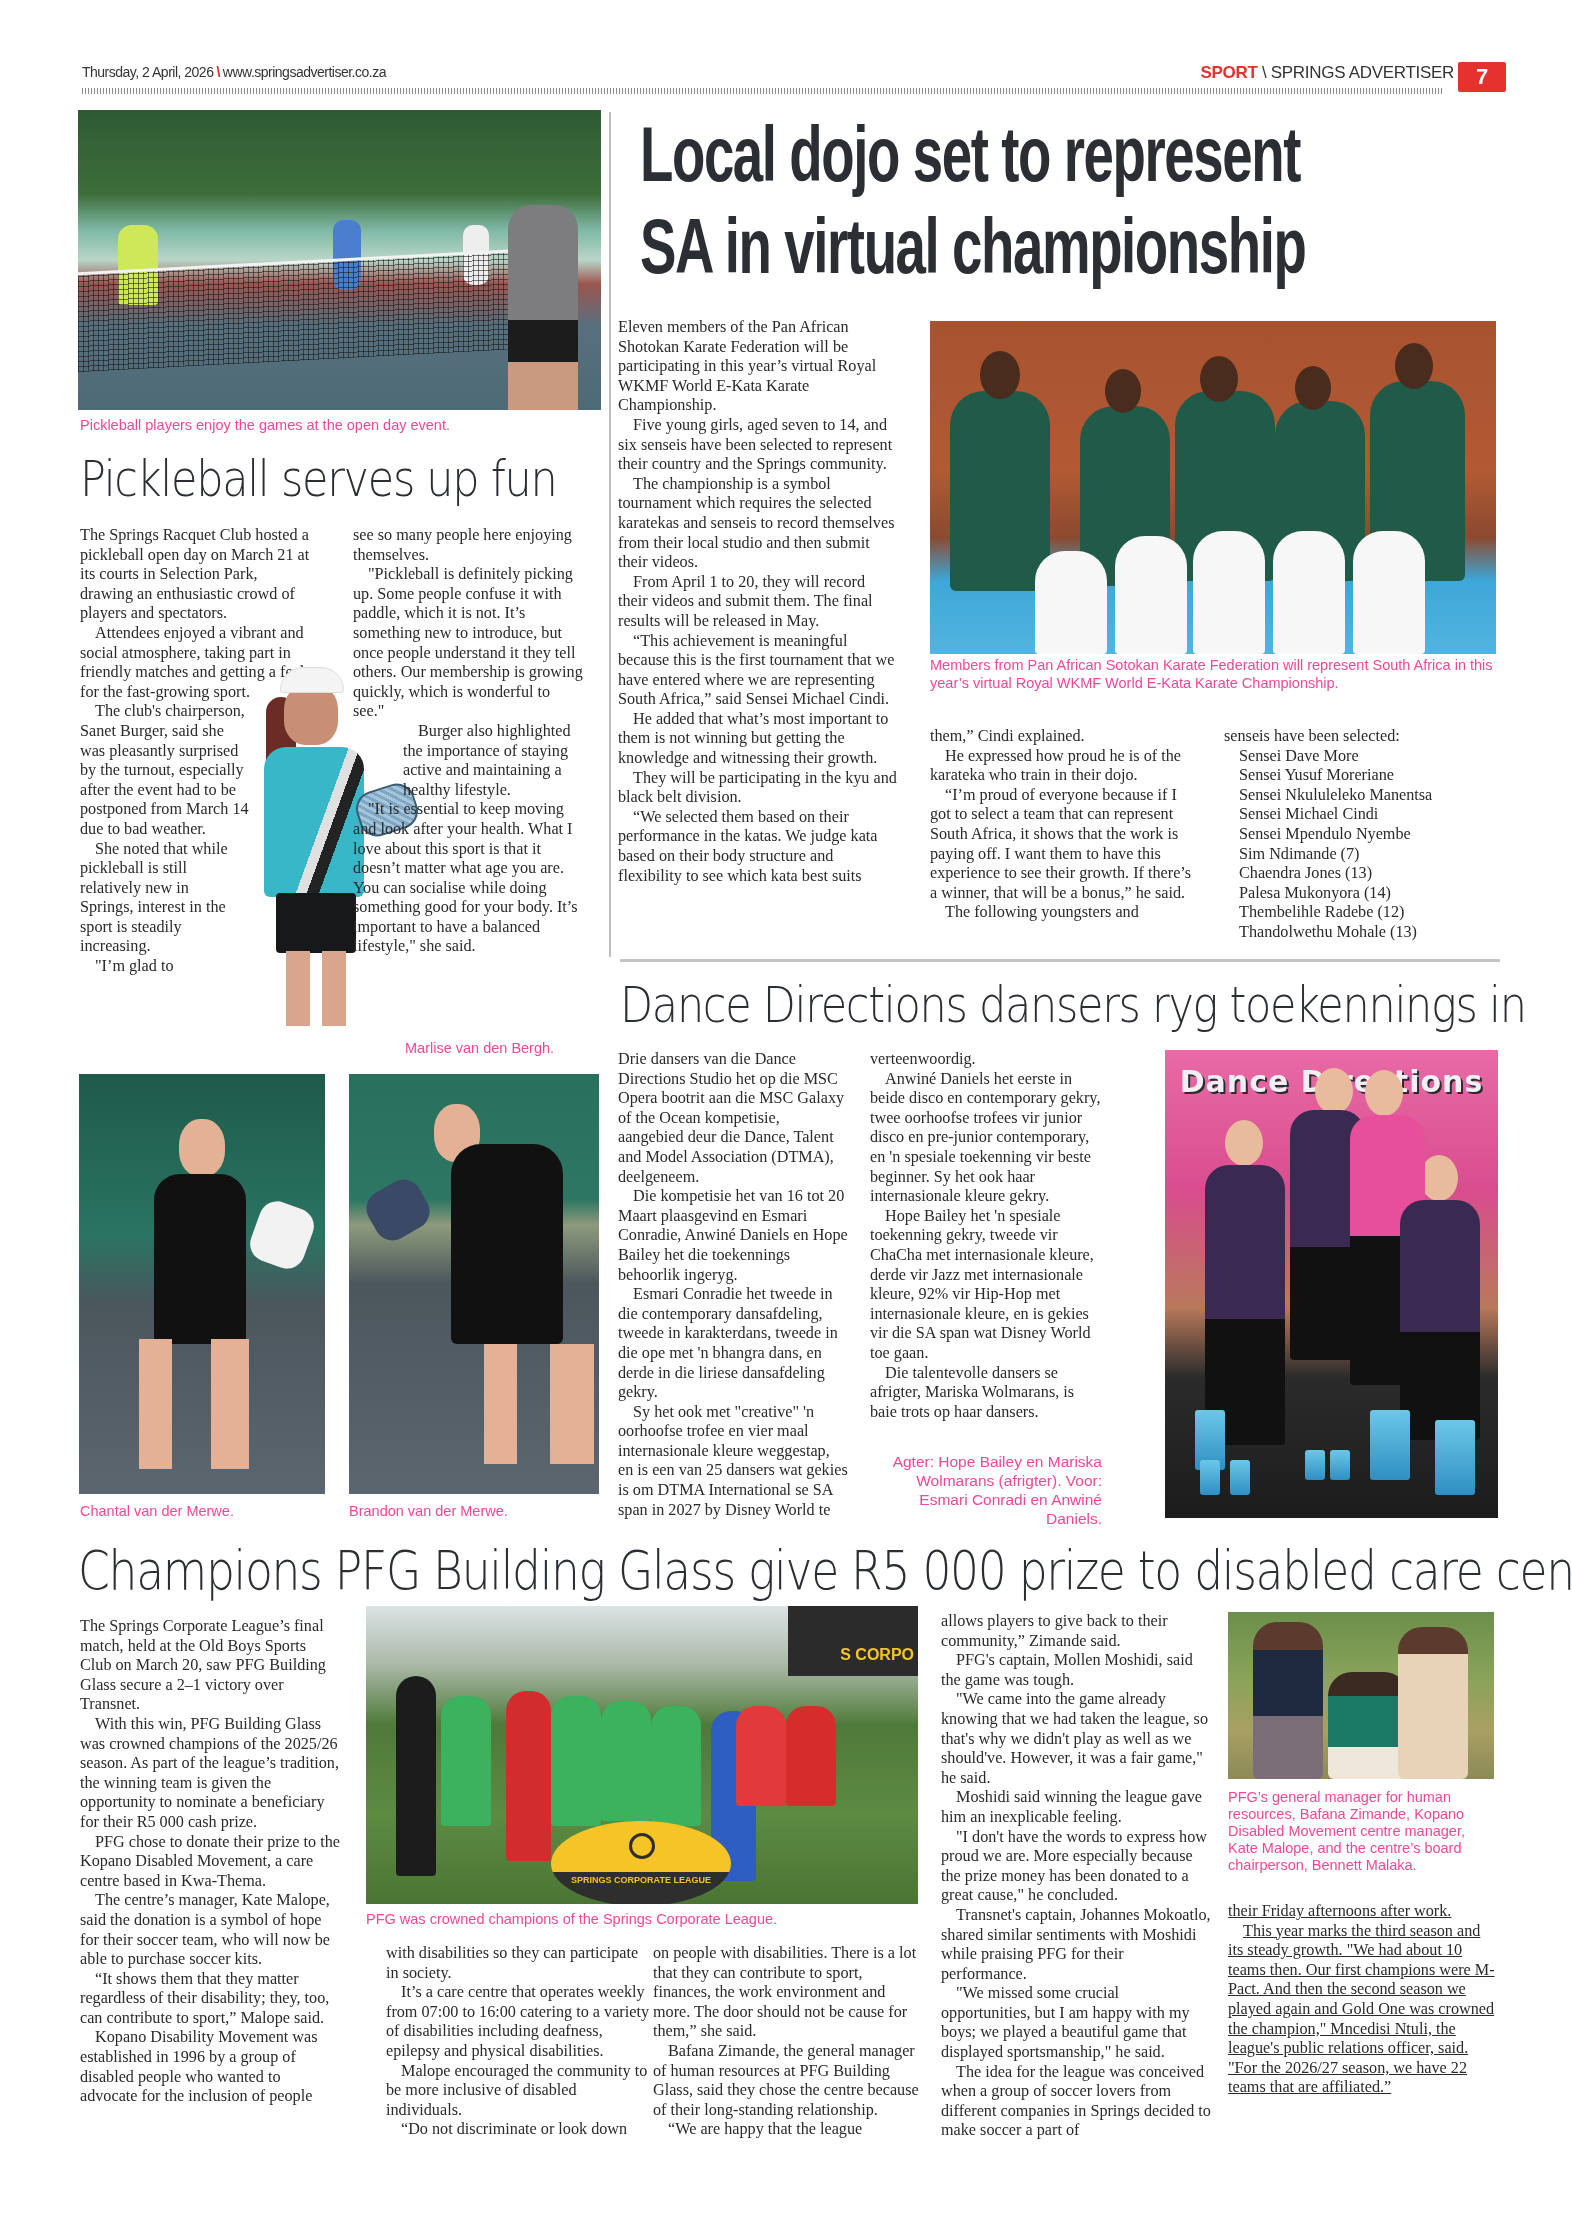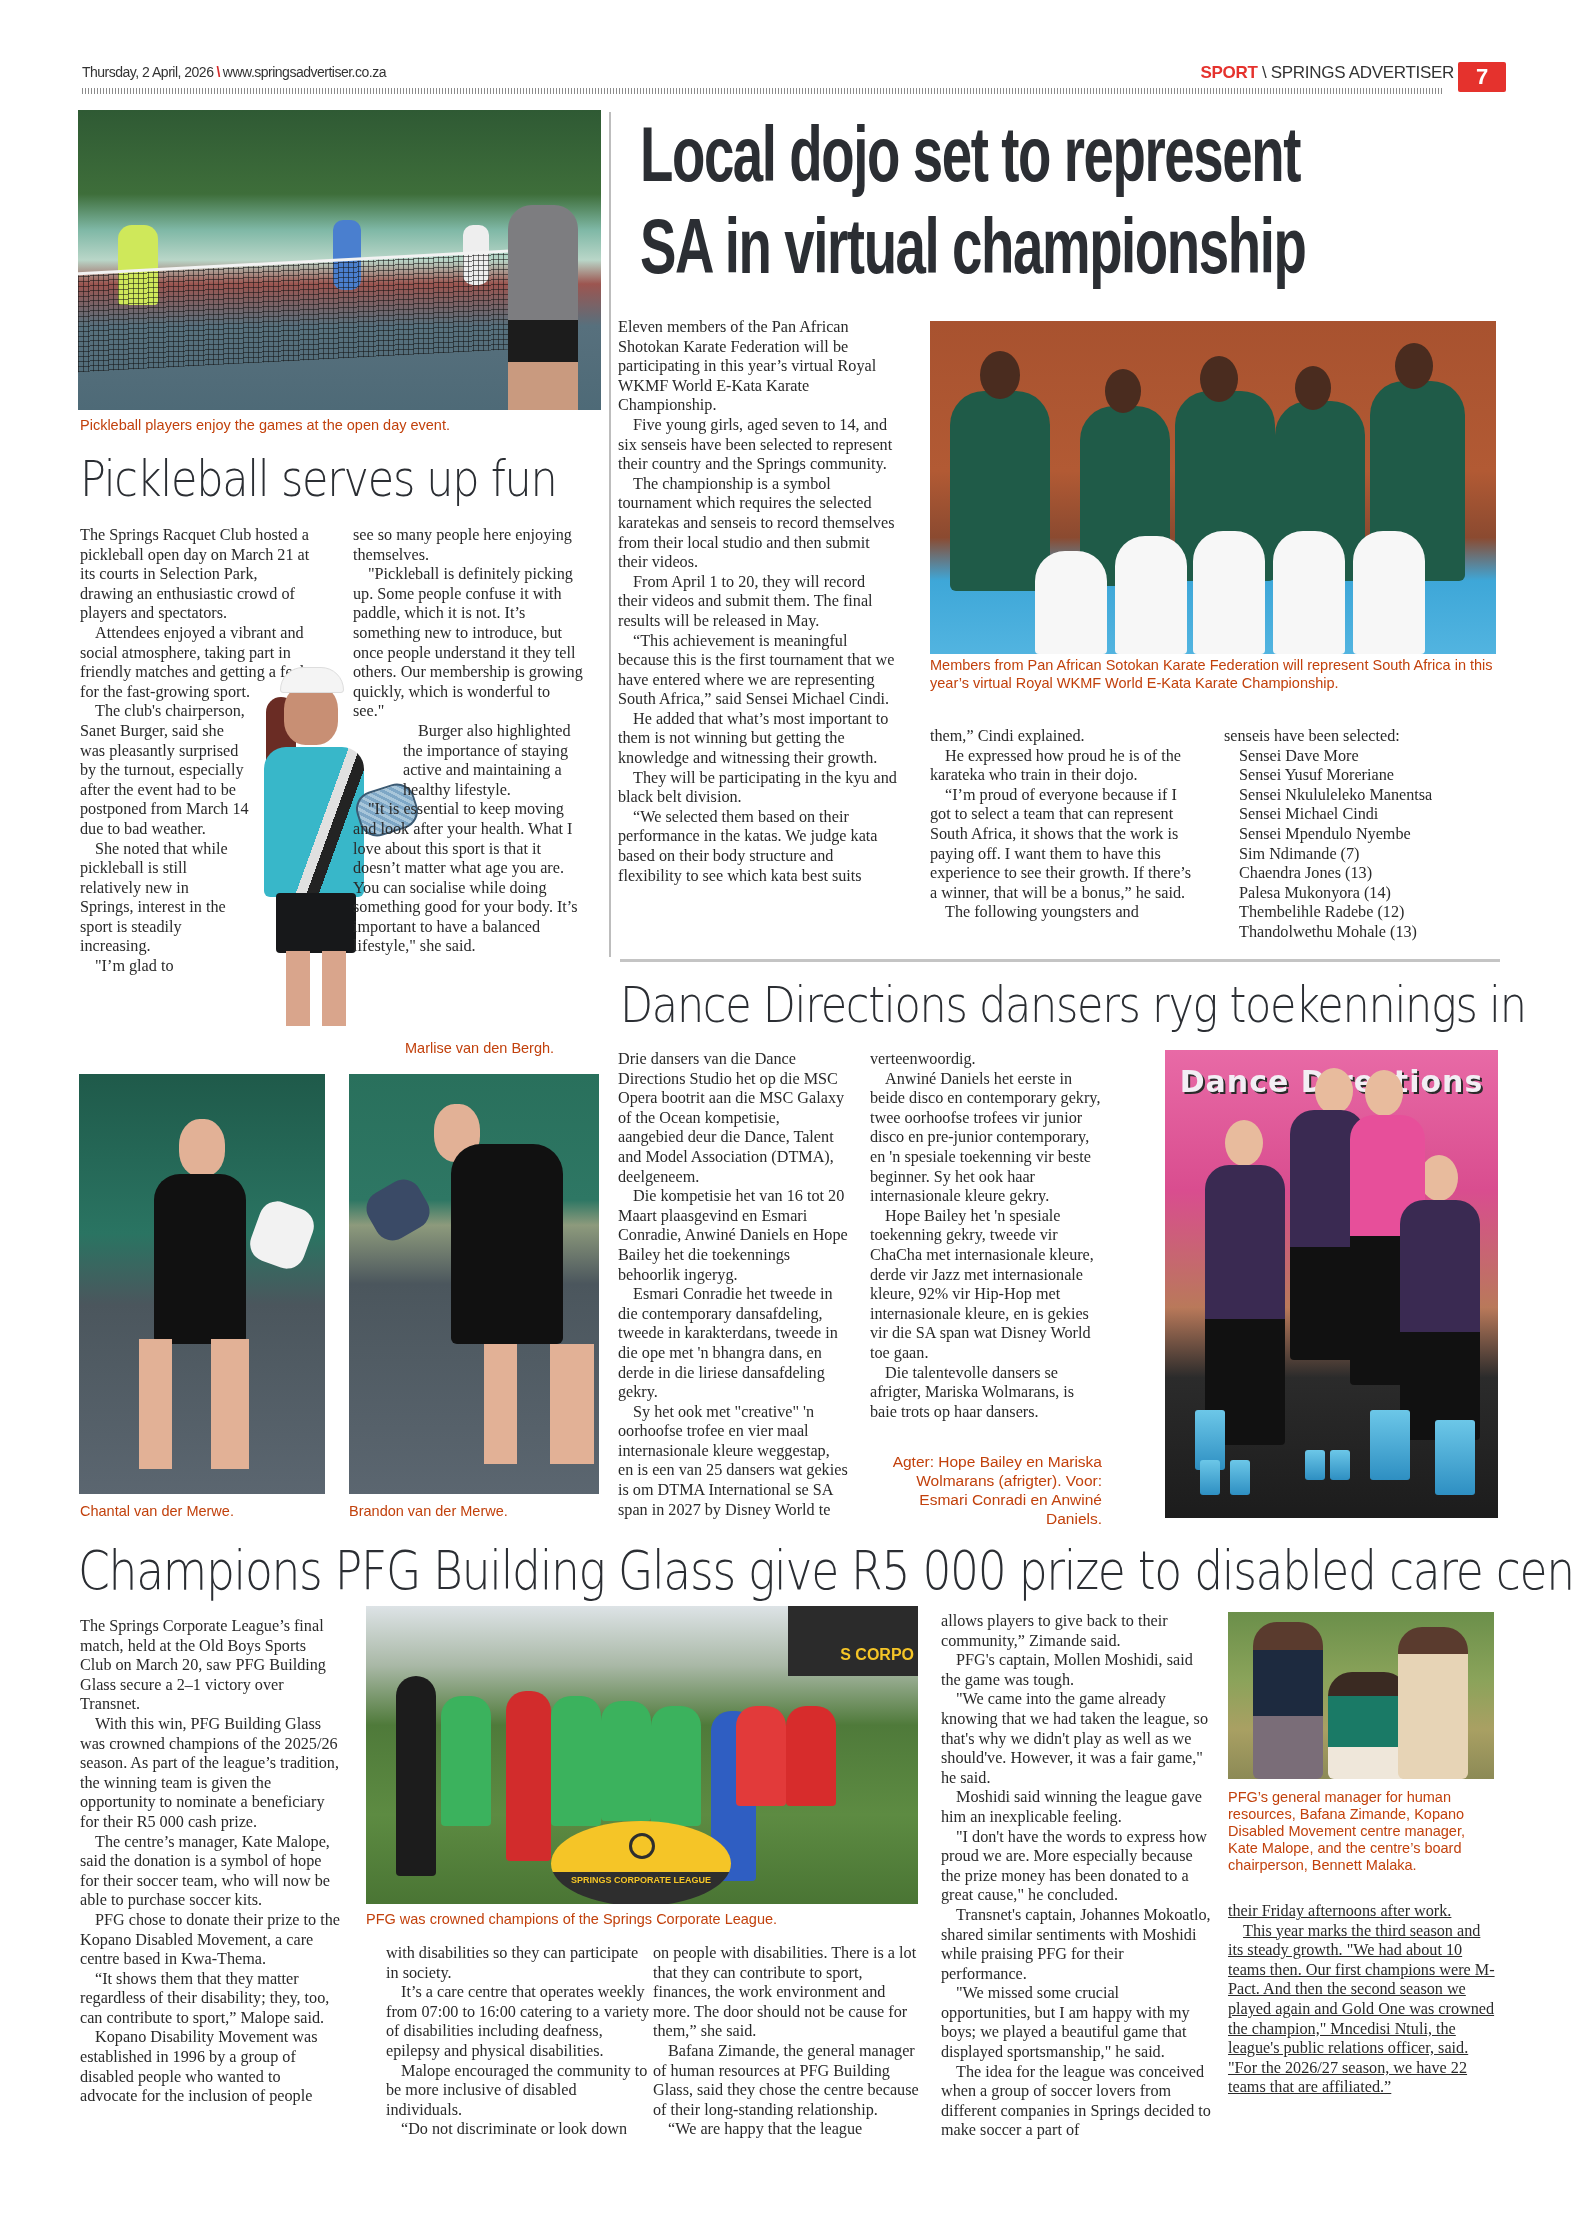--- a/index.html
+++ b/index.html
@@ -21,21 +21,21 @@
   .photo { overflow: hidden; }
   .ph-pickle { left: 78px; top: 110px; width: 523px; height: 300px;
     background: linear-gradient(180deg, #2f5a34 0%, #3e6e3a 28%, #7fb8a6 40%, #b9d6c8 50%, #9c5550 58%, #57707d 72%, #4e6a77 100%); }
   .ph-pickle .net { position:absolute; left:0; right:60px; top:150px; height:100px;
     background: repeating-linear-gradient(90deg, rgba(20,20,20,.55) 0 1px, transparent 1px 5px), repeating-linear-gradient(0deg, rgba(20,20,20,.55) 0 1px, transparent 1px 5px); border-top: 3px solid #f2f2f2; transform: skewY(-3deg); }
   .ph-pickle .p1 { position:absolute; left:40px; top:115px; width:40px; height:80px; background:#cfe85a; border-radius:14px 14px 4px 4px; }
   .ph-pickle .p2 { position:absolute; left:255px; top:110px; width:28px; height:70px; background:#4a7fcf; border-radius:10px; }
   .ph-pickle .p3 { position:absolute; left:385px; top:115px; width:26px; height:60px; background:#eeeeee; border-radius:10px; }
   .ph-pickle .p4 { position:absolute; left:430px; top:95px; width:70px; height:210px; background:linear-gradient(180deg,#7d7d80 0 55%, #1c1c1c 55% 75%, #c99a7f 75%); border-radius:24px 24px 0 0; }
 
-  .caption { font-family: "Liberation Sans", sans-serif; font-size: 14.5px; color: #c2410c; line-height: 18px; }
+  .caption { font-family: "Liberation Sans", sans-serif; font-size: 14.5px; color: #ec4899; line-height: 18px; }
 
   .head-light { font-family: "DejaVu Sans", sans-serif; font-weight: 200; color: #2b2e33; letter-spacing: -1.5px; }
   .head-pickle { left: 80px; top: 450px; font-size: 50px; transform: scaleX(.86); transform-origin: left top; white-space: nowrap; }
 
   .body-text { font-size: 16.2px; line-height: 19.6px; color: #2a2a2a; }
   .body-text p { text-indent: 15px; }
   .body-text p.first { text-indent: 0; }
 
   .col-p1 { left: 80px; top: 526px; width: 232px; }
   .col-p2 { left: 353px; top: 526px; width: 232px; text-align: left; }
@@ -244,22 +244,22 @@
   <div class="trophy" style="left:140px; top:400px; width:20px; height:30px;"></div>
   <div class="trophy" style="left:165px; top:400px; width:20px; height:30px;"></div>
   <div class="trophy" style="left:205px; top:360px; width:40px; height:70px;"></div>
   <div class="trophy" style="left:270px; top:370px; width:40px; height:75px;"></div>
 </div>
 
 <div class="abs head-light head-champ">Champions PFG Building Glass give R5 000 prize to disabled care centre</div>
 <div class="abs body-text col-c1">
   <p class="first">The Springs Corporate League’s final match, held at the Old Boys Sports Club on March 20, saw PFG Building Glass secure a 2–1 victory over Transnet.</p>
   <p>With this win, PFG Building Glass was crowned champions of the 2025/26 season. As part of the league’s tradition, the winning team is given the opportunity to nominate a beneficiary for their R5 000 cash prize.</p>
+  <p>PFG chose to donate their prize to the Kopano Disabled Movement, a care centre based in Kwa-Thema.</p>
   <p>The centre’s manager, Kate Malope, said the donation is a symbol of hope for their soccer team, who will now be able to purchase soccer kits.</p>
-  <p>PFG chose to donate their prize to the Kopano Disabled Movement, a care centre based in Kwa-Thema.</p>
   <p>“It shows them that they matter regardless of their disability; they, too, can contribute to sport,” Malope said.</p>
   <p>Kopano Disability Movement was established in 1996 by a group of disabled people who wanted to advocate for the inclusion of people</p>
 </div>
 <div class="abs photo ph-champ">
   <div style="position:absolute; right:0; top:0; width:130px; height:70px; background:#2b2b2b;"></div>
   <div style="position:absolute; right:4px; top:40px; font-family:'Liberation Sans',sans-serif; font-weight:bold; font-size:16px; color:#f5c527;">S CORPO</div>
   <div class="player" style="left:30px; top:70px; width:40px; height:200px; background:#1c1c1c;"></div>
   <div class="player" style="left:75px; top:90px; width:50px; height:130px; background:#3bb25d;"></div>
   <div class="player" style="left:140px; top:85px; width:45px; height:170px; background:#d22c2c;"></div>
   <div class="player" style="left:185px; top:90px; width:50px; height:130px; background:#3bb25d;"></div>

